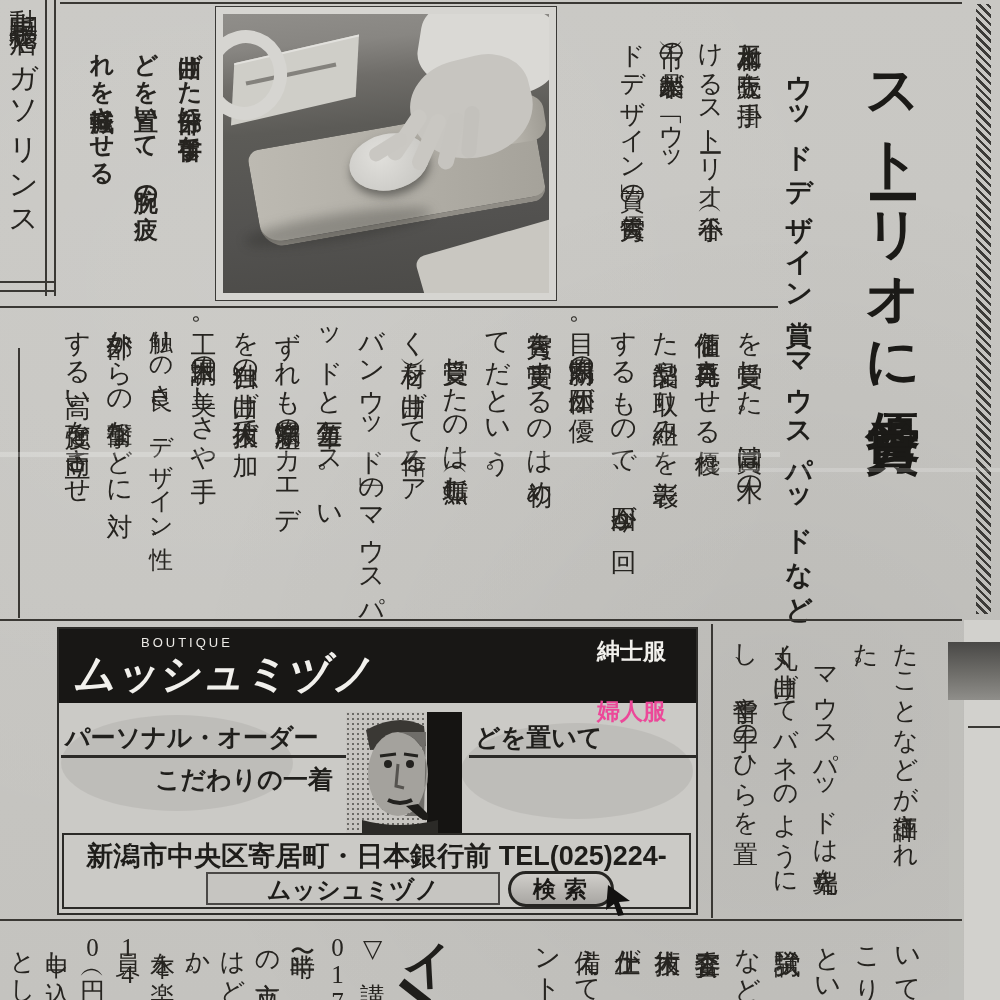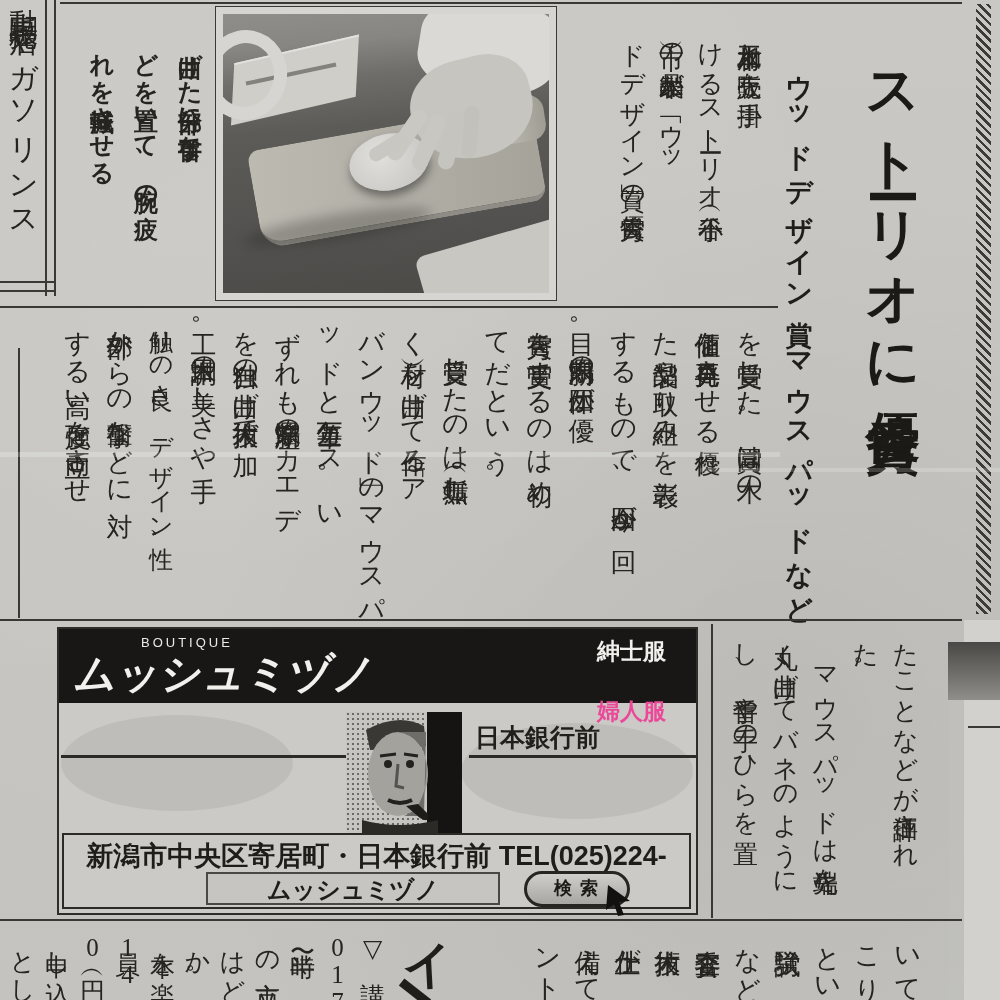--- a/index.html
+++ b/index.html
@@ -139,46 +139,48 @@
     <div class="abs ad-bar">
       <div class="abs gothic" style="left:82px;top:6px;font-size:13px;letter-spacing:3px;color:#eceae6;">BOUTIQUE</div>
       <div class="abs gothic" style="left:16px;top:17px;font-size:42px;font-weight:700;color:#f1f0ec;transform:skewX(-8deg);">ムッシュミヅノ</div>
       <div class="abs gothic" style="left:538px;top:7px;font-size:23px;font-weight:700;color:#f1f0ec;line-height:30px;">紳士服</div>
       <div class="abs gothic" style="left:538px;top:37px;font-size:23px;font-weight:700;color:#ec4899;line-height:30px;margin-top:30px;">婦人服</div>
     </div>
 
     <div class="abs ad-ellipse" style="left:2px;top:86px;width:232px;height:96px;"></div>
     <div class="abs ad-ellipse" style="left:402px;top:94px;width:232px;height:96px;"></div>
 
+    <div class="abs feat" style="left:6px;top:92px;font-size:25px;">パーソナル・オーダー</div>
     <div class="abs divline" style="left:2px;top:126px;width:286px;"></div>
+    <div class="abs feat" style="left:96px;top:134px;font-size:25px;">こだわりの一着</div>
 
     <div class="abs dotface" style="left:287px;top:83px;width:116px;height:121px;">
       <svg width="116" height="121" viewBox="0 0 116 121">
         <path d="M20 18 Q52 0 78 14 L80 34 L24 38 Z" fill="#3a3834"></path>
         <ellipse cx="52" cy="62" rx="30" ry="42" fill="#a4a29d"></ellipse>
         <path d="M52 20 Q84 26 80 66 Q78 96 58 104 L78 104 L80 20 Z" fill="#6f6d69"></path>
         <circle cx="42" cy="52" r="4" fill="#23221f"></circle>
         <circle cx="64" cy="52" r="4" fill="#23221f"></circle>
         <path d="M34 44 L50 42 M58 42 L72 44" stroke="#23221f" stroke-width="3"></path>
         <path d="M52 52 L50 74 L58 76" stroke="#55534f" stroke-width="3" fill="none"></path>
         <path d="M42 88 Q54 94 66 88" stroke="#23221f" stroke-width="4" fill="none"></path>
         <path d="M60 94 L74 106 Q84 112 82 102 L72 92 Z" fill="#1d1c19"></path>
         <path d="M16 108 Q52 118 92 108 L92 121 L16 121 Z" fill="#2b2a27"></path>
       </svg>
     </div>
 
-    <div class="abs feat" style="left:416px;top:92px;font-size:25px;">日本銀行前</div>
+    <div class="abs feat" style="left:416px;top:92px;font-size:25px;">どを置いて</div>
     <div class="abs divline" style="left:410px;top:126px;width:227px;"></div>
 
     <div class="abs" style="left:3px;top:204px;width:629px;height:76px;border:2px solid #2b2a27;box-sizing:border-box;">
       <div class="abs gothic" style="left:0;top:3px;width:625px;text-align:center;font-size:27px;font-weight:600;color:#1e1d1a;">新潟市中央区寄居町・日本銀行前 TEL(025)224-0663</div>
       <div class="abs gothic" style="left:142px;top:37px;width:294px;height:33px;border:2px solid #4a4846;box-sizing:border-box;
                   text-align:center;font-size:24px;font-weight:700;color:#1e1d1a;background:#c6c5c1;">ムッシュミヅノ</div>
-      <div class="abs btn-search gothic" style="left:460px;top:36px;width:106px;height:36px;font-size:18px;font-weight:700;
-                  letter-spacing:8px;color:#1b1a17;line-height:31px;padding-left:6px;font-family:Liberation Mono, monospace;">検索</div>
+      <div class="abs btn-search gothic" style="left:444px;top:36px;width:106px;height:36px;font-size:23px;font-weight:700;
+                  letter-spacing:8px;color:#1b1a17;line-height:31px;padding-left:6px;">検索</div>
       <svg class="abs" style="left:540px;top:48px;" width="30" height="34" viewBox="0 0 30 34">
         <path d="M4 2 L26 18 L15 19 L20 32 L14 33 L10 21 L2 27 Z" fill="#121110"></path>
       </svg>
     </div>
   </div>
 
   <div class="rule" style="left:711px;top:624px;width:2px;height:294px;"></div>
 
   <div class="vb" style="left:725px;top:626px;width:200px;height:300px;font-size:25px;">
     <div style="line-height:40px;">たことなどが評価され</div>

